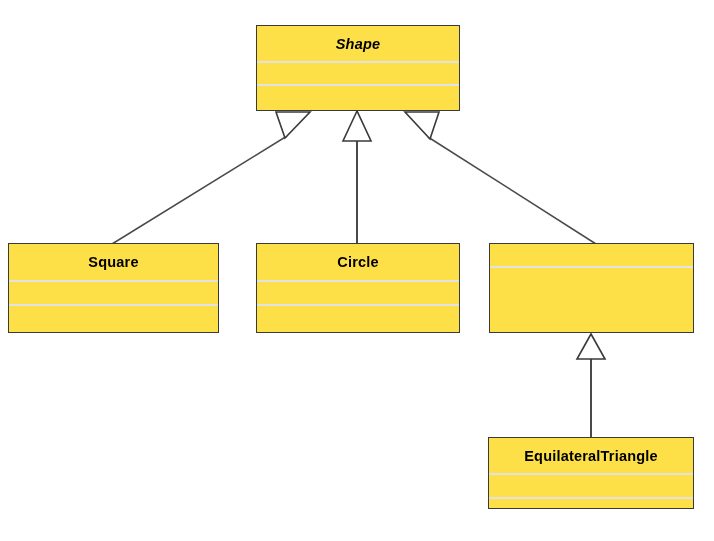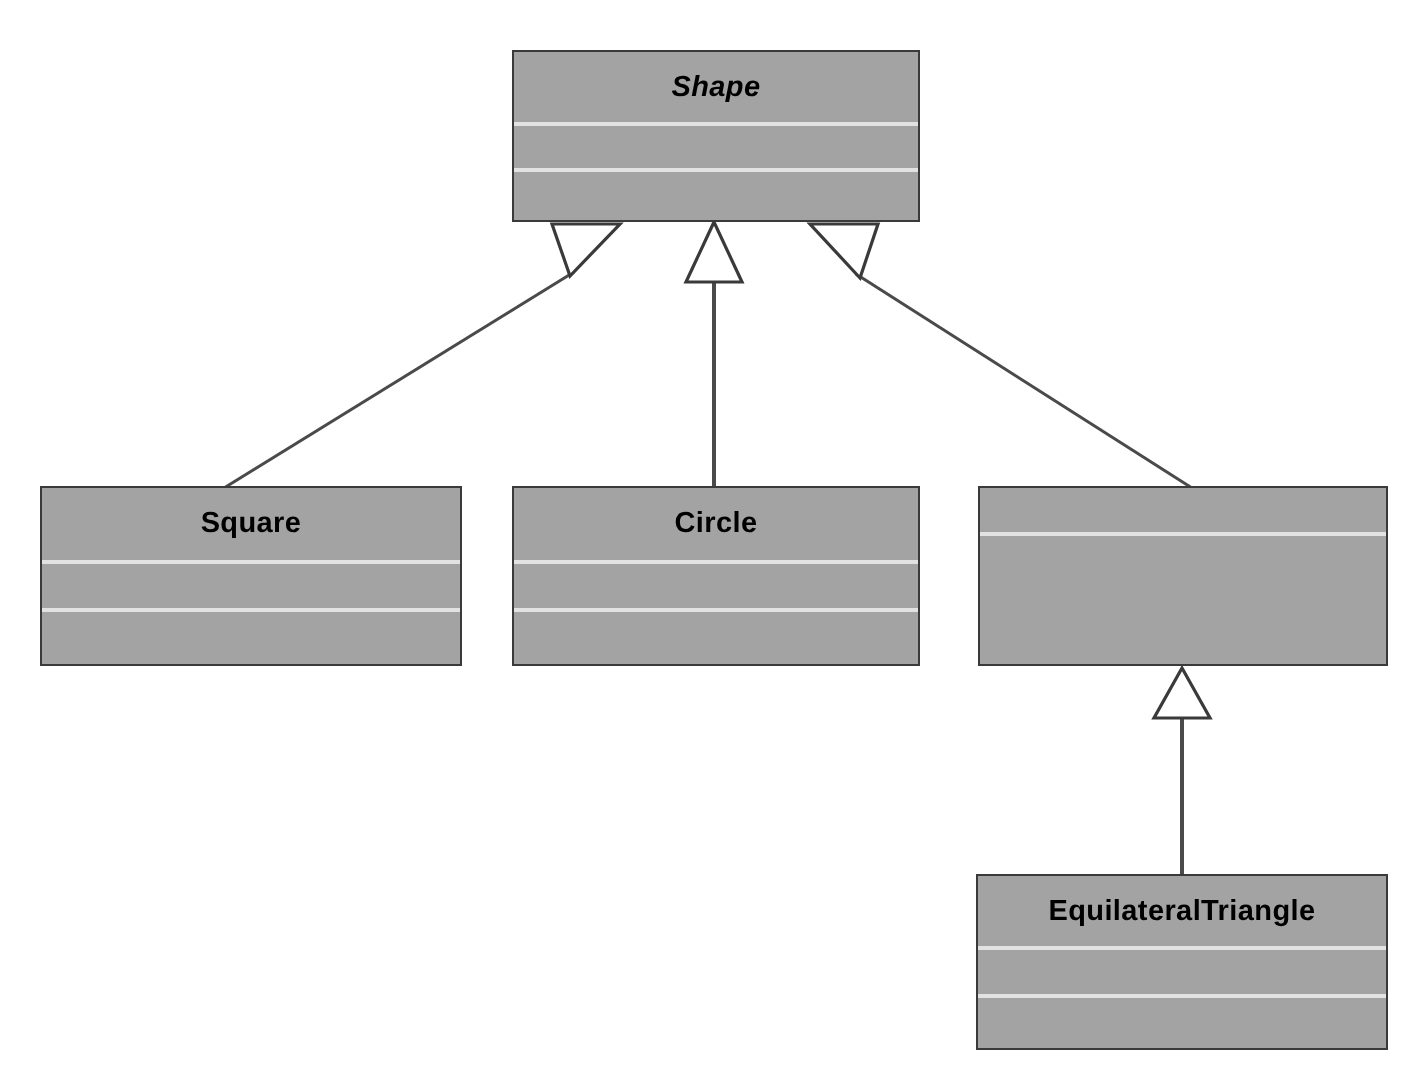--- a/index.html
+++ b/index.html
@@ -22,21 +22,21 @@
     position: absolute;
     left: 0;
     top: 0;
     width: 714px;
     height: 541px;
     pointer-events: none;
   }
   .uml-class {
     position: absolute;
     box-sizing: border-box;
-    background: #a3a3a3;
+    background: #fde047;
     border: 1.4px solid #3a3a3a;
     display: flex;
     flex-direction: column;
     z-index: 2;
   }
   .uml-name-compartment {
     box-sizing: border-box;
     display: flex;
     align-items: center;
     justify-content: center;
@@ -86,36 +86,36 @@
       <polygon points="591,334 577,359 605,359" fill="#ffffff" stroke="#3a3a3a" stroke-width="1.6" stroke-linejoin="miter"></polygon>
     </g>
   </svg>
 
   <div class="uml-class" style="left:256px; top:25px; width:204px; height:86px;">
     <div class="uml-name-compartment abstract" style="height:37px;">Shape</div>
     <div class="uml-attr-compartment" style="height:23px;"></div>
     <div class="uml-op-compartment"></div>
   </div>
 
-  <div class="uml-class" style="left:20px; top:243px; width:211px; height:90px;">
+  <div class="uml-class" style="left:8px; top:243px; width:211px; height:90px;">
     <div class="uml-name-compartment" style="height:38px;">Square</div>
     <div class="uml-attr-compartment" style="height:24px;"></div>
     <div class="uml-op-compartment"></div>
   </div>
 
   <div class="uml-class" style="left:256px; top:243px; width:204px; height:90px;">
     <div class="uml-name-compartment" style="height:38px;">Circle</div>
     <div class="uml-attr-compartment" style="height:24px;"></div>
     <div class="uml-op-compartment"></div>
   </div>
 
   <div class="uml-class" style="left:489px; top:243px; width:205px; height:90px;">
     <div class="uml-attr-compartment" style="height:24px;"></div>
     <div class="uml-op-compartment"></div>
   </div>
 
-  <div class="uml-class" style="left:488px; top:437px; width:206px; height:88px;justify-content:space-between;">
+  <div class="uml-class" style="left:488px; top:437px; width:206px; height:72px;justify-content:space-between;">
     <div class="uml-name-compartment" style="height:37px;">EquilateralTriangle</div>
     <div class="uml-attr-compartment" style="height:24px;"></div>
     <div class="uml-op-compartment"></div>
   </div>
 
 </div>
 
 </body></html>

